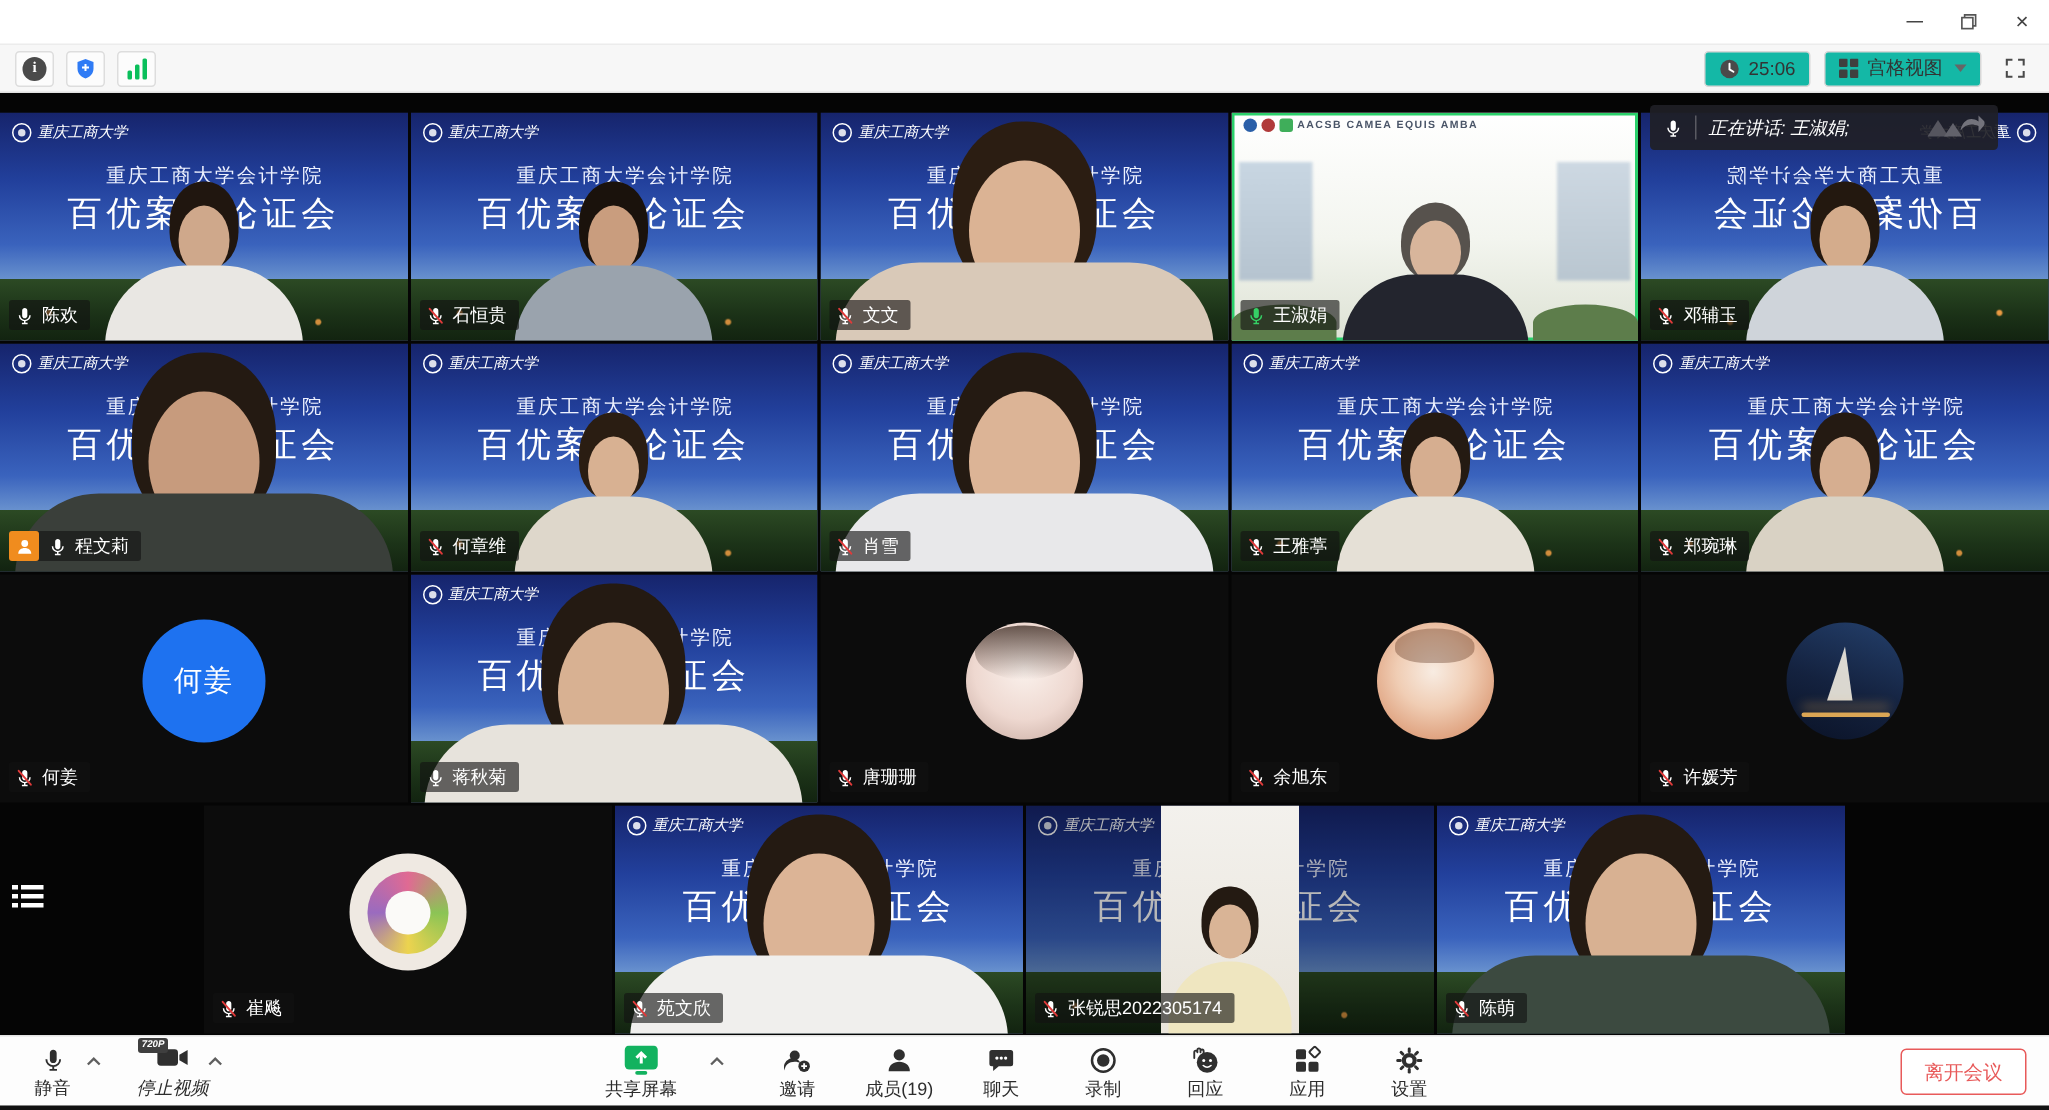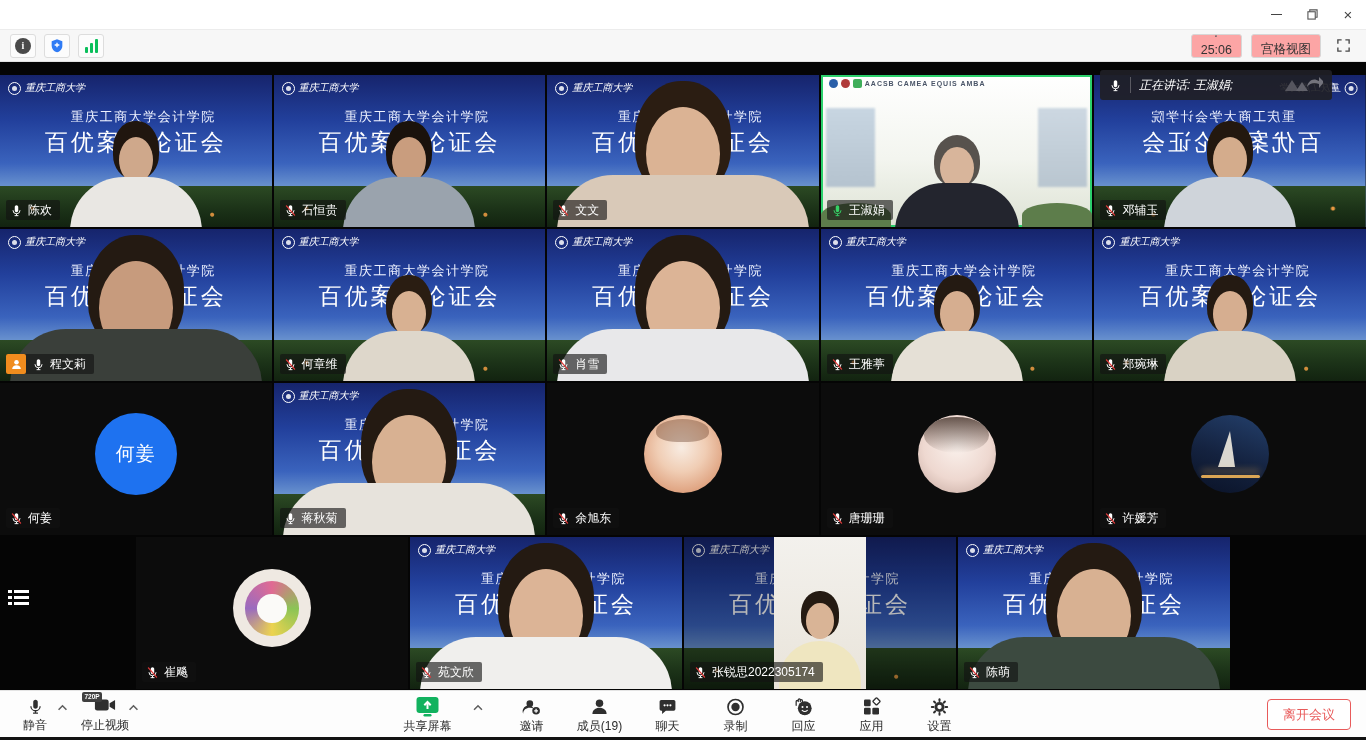--- a/index.html
+++ b/index.html
@@ -24,22 +24,22 @@
             background:#fcfcfc; display:flex; align-items:center; justify-content:center;
             margin-right:8px; cursor:pointer; }
   .info-circle { width:16px; height:16px; border-radius:50%; background:#4a4a4a;
                  color:#fff; font-size:10px; font-weight:bold; display:flex;
                  align-items:center; justify-content:center; font-family:"Liberation Serif",serif; }
   .signal { display:flex; align-items:flex-end; gap:2px; height:14px; }
   .signal i { width:3px; background:#0abf5b; display:block; border-radius:1px; }
   .signal i:nth-child(1){height:6px} .signal i:nth-child(2){height:10px} .signal i:nth-child(3){height:14px}
   .sb-right { margin-left:auto; display:flex; align-items:center; gap:9px; }
   .pill { display:flex; align-items:center; gap:6px; height:24px; padding:0 9px;
-          border:1px solid #d7d7d7; border-radius:3px; background:#fca5a5;
-          font-size:12.5px; color:#333; cursor:pointer;flex-direction:column; }
+          border:1px solid #d7d7d7; border-radius:3px; background:#14b8a6;
+          font-size:12.5px; color:#333; cursor:pointer; }
   .caret { width:0; height:0; border-left:4px solid transparent; border-right:4px solid transparent;
            border-top:5px solid #666; margin-left:2px; }
   .fs-btn { display:flex; align-items:center; justify-content:center; width:26px; height:24px; cursor:pointer; }
 
   
   .video-area { position:relative; height:628px; background:#050505; overflow:hidden; }
   .grid { position:absolute; top:13px; left:0; right:0; display:flex; flex-direction:column; gap:2px; }
   .tile-row { display:flex; gap:2px; }
   .tile-row .tile { flex:1 1 0; }
   .tile-row.centered { justify-content:center; }
@@ -552,45 +552,45 @@
               <svg width="13" height="15" viewBox="0 0 24 24">
                 <path d="M12 2.5c1.8 0 3.2 1.4 3.2 3.2v6.2c0 1.8-1.4 3.2-3.2 3.2s-3.2-1.4-3.2-3.2V5.7c0-1.8 1.4-3.2 3.2-3.2z" fill="#ffffff"></path>
                 <path d="M5.5 11.5a6.5 6.5 0 0 0 13 0" fill="none" stroke="#ffffff" stroke-width="1.8"></path>
                 <path d="M12 18v3.5M8.5 21.5h7" stroke="#ffffff" stroke-width="1.8"></path>
               </svg>
             </span>
             <span class="pname">蒋秋菊</span>
           </div>
         </div>
         <div class="tile">
+          <div class="avatar av-portrait"></div>
+          <div class="name-tag">
+            <span class="mic-wrap">
+              <svg width="13" height="15" viewBox="0 0 24 24">
+                <path d="M12 2.5c1.8 0 3.2 1.4 3.2 3.2v6.2c0 1.8-1.4 3.2-3.2 3.2s-3.2-1.4-3.2-3.2V5.7c0-1.8 1.4-3.2 3.2-3.2z" fill="#ffffff"></path>
+                <path d="M5.5 11.5a6.5 6.5 0 0 0 13 0" fill="none" stroke="#ffffff" stroke-width="1.8"></path>
+                <path d="M12 18v3.5M8.5 21.5h7" stroke="#ffffff" stroke-width="1.8"></path>
+                <path d="M4.5 3.5L19.5 20.5" stroke="#e03a3a" stroke-width="2.4" stroke-linecap="round"></path>
+              </svg>
+            </span>
+            <span class="pname">唐珊珊</span>
+          </div>
+        </div>
+        <div class="tile">
           <div class="avatar av-baby"></div>
           <div class="name-tag">
             <span class="mic-wrap">
               <svg width="13" height="15" viewBox="0 0 24 24">
                 <path d="M12 2.5c1.8 0 3.2 1.4 3.2 3.2v6.2c0 1.8-1.4 3.2-3.2 3.2s-3.2-1.4-3.2-3.2V5.7c0-1.8 1.4-3.2 3.2-3.2z" fill="#ffffff"></path>
                 <path d="M5.5 11.5a6.5 6.5 0 0 0 13 0" fill="none" stroke="#ffffff" stroke-width="1.8"></path>
                 <path d="M12 18v3.5M8.5 21.5h7" stroke="#ffffff" stroke-width="1.8"></path>
                 <path d="M4.5 3.5L19.5 20.5" stroke="#e03a3a" stroke-width="2.4" stroke-linecap="round"></path>
               </svg>
             </span>
             <span class="pname">余旭东</span>
-          </div>
-        </div>
-        <div class="tile">
-          <div class="avatar av-portrait"></div>
-          <div class="name-tag">
-            <span class="mic-wrap">
-              <svg width="13" height="15" viewBox="0 0 24 24">
-                <path d="M12 2.5c1.8 0 3.2 1.4 3.2 3.2v6.2c0 1.8-1.4 3.2-3.2 3.2s-3.2-1.4-3.2-3.2V5.7c0-1.8 1.4-3.2 3.2-3.2z" fill="#ffffff"></path>
-                <path d="M5.5 11.5a6.5 6.5 0 0 0 13 0" fill="none" stroke="#ffffff" stroke-width="1.8"></path>
-                <path d="M12 18v3.5M8.5 21.5h7" stroke="#ffffff" stroke-width="1.8"></path>
-                <path d="M4.5 3.5L19.5 20.5" stroke="#e03a3a" stroke-width="2.4" stroke-linecap="round"></path>
-              </svg>
-            </span>
-            <span class="pname">唐珊珊</span>
           </div>
         </div>
         <div class="tile">
           <div class="avatar av-night"></div>
           <div class="name-tag">
             <span class="mic-wrap">
               <svg width="13" height="15" viewBox="0 0 24 24">
                 <path d="M12 2.5c1.8 0 3.2 1.4 3.2 3.2v6.2c0 1.8-1.4 3.2-3.2 3.2s-3.2-1.4-3.2-3.2V5.7c0-1.8 1.4-3.2 3.2-3.2z" fill="#ffffff"></path>
                 <path d="M5.5 11.5a6.5 6.5 0 0 0 13 0" fill="none" stroke="#ffffff" stroke-width="1.8"></path>
                 <path d="M12 18v3.5M8.5 21.5h7" stroke="#ffffff" stroke-width="1.8"></path>
@@ -737,21 +737,21 @@
         <path d="M12 18v3.5M8.5 21.5h7" stroke="#2f2f2f" stroke-width="1.8"></path>
       </svg>
     <span class="lbl">静音</span>
   </div>
   <div class="chev-btn">
     <svg width="11" height="7" viewBox="0 0 12 8" fill="none" stroke="#5f5f5f" stroke-width="1.8">
         <path d="M1.5 6.5L6 2l4.5 4.5"></path>
       </svg>
   </div>
 
-  <div class="tool-btn" style="margin-left:10px;">
+  <div class="tool-btn" style="margin-left:20px;font-style:italic;">
     <span class="cam-wrap">
       <span class="badge-720">720P</span>
       <svg width="22" height="16" viewBox="0 0 24 16">
           <rect x="1" y="2" width="15" height="12" rx="2.5" fill="#2f2f2f"></rect>
           <path d="M17 6l6-3.5v11L17 10z" fill="#2f2f2f"></path>
         </svg>
     </span>
     <span class="lbl">停止视频</span>
   </div>
   <div class="chev-btn">

